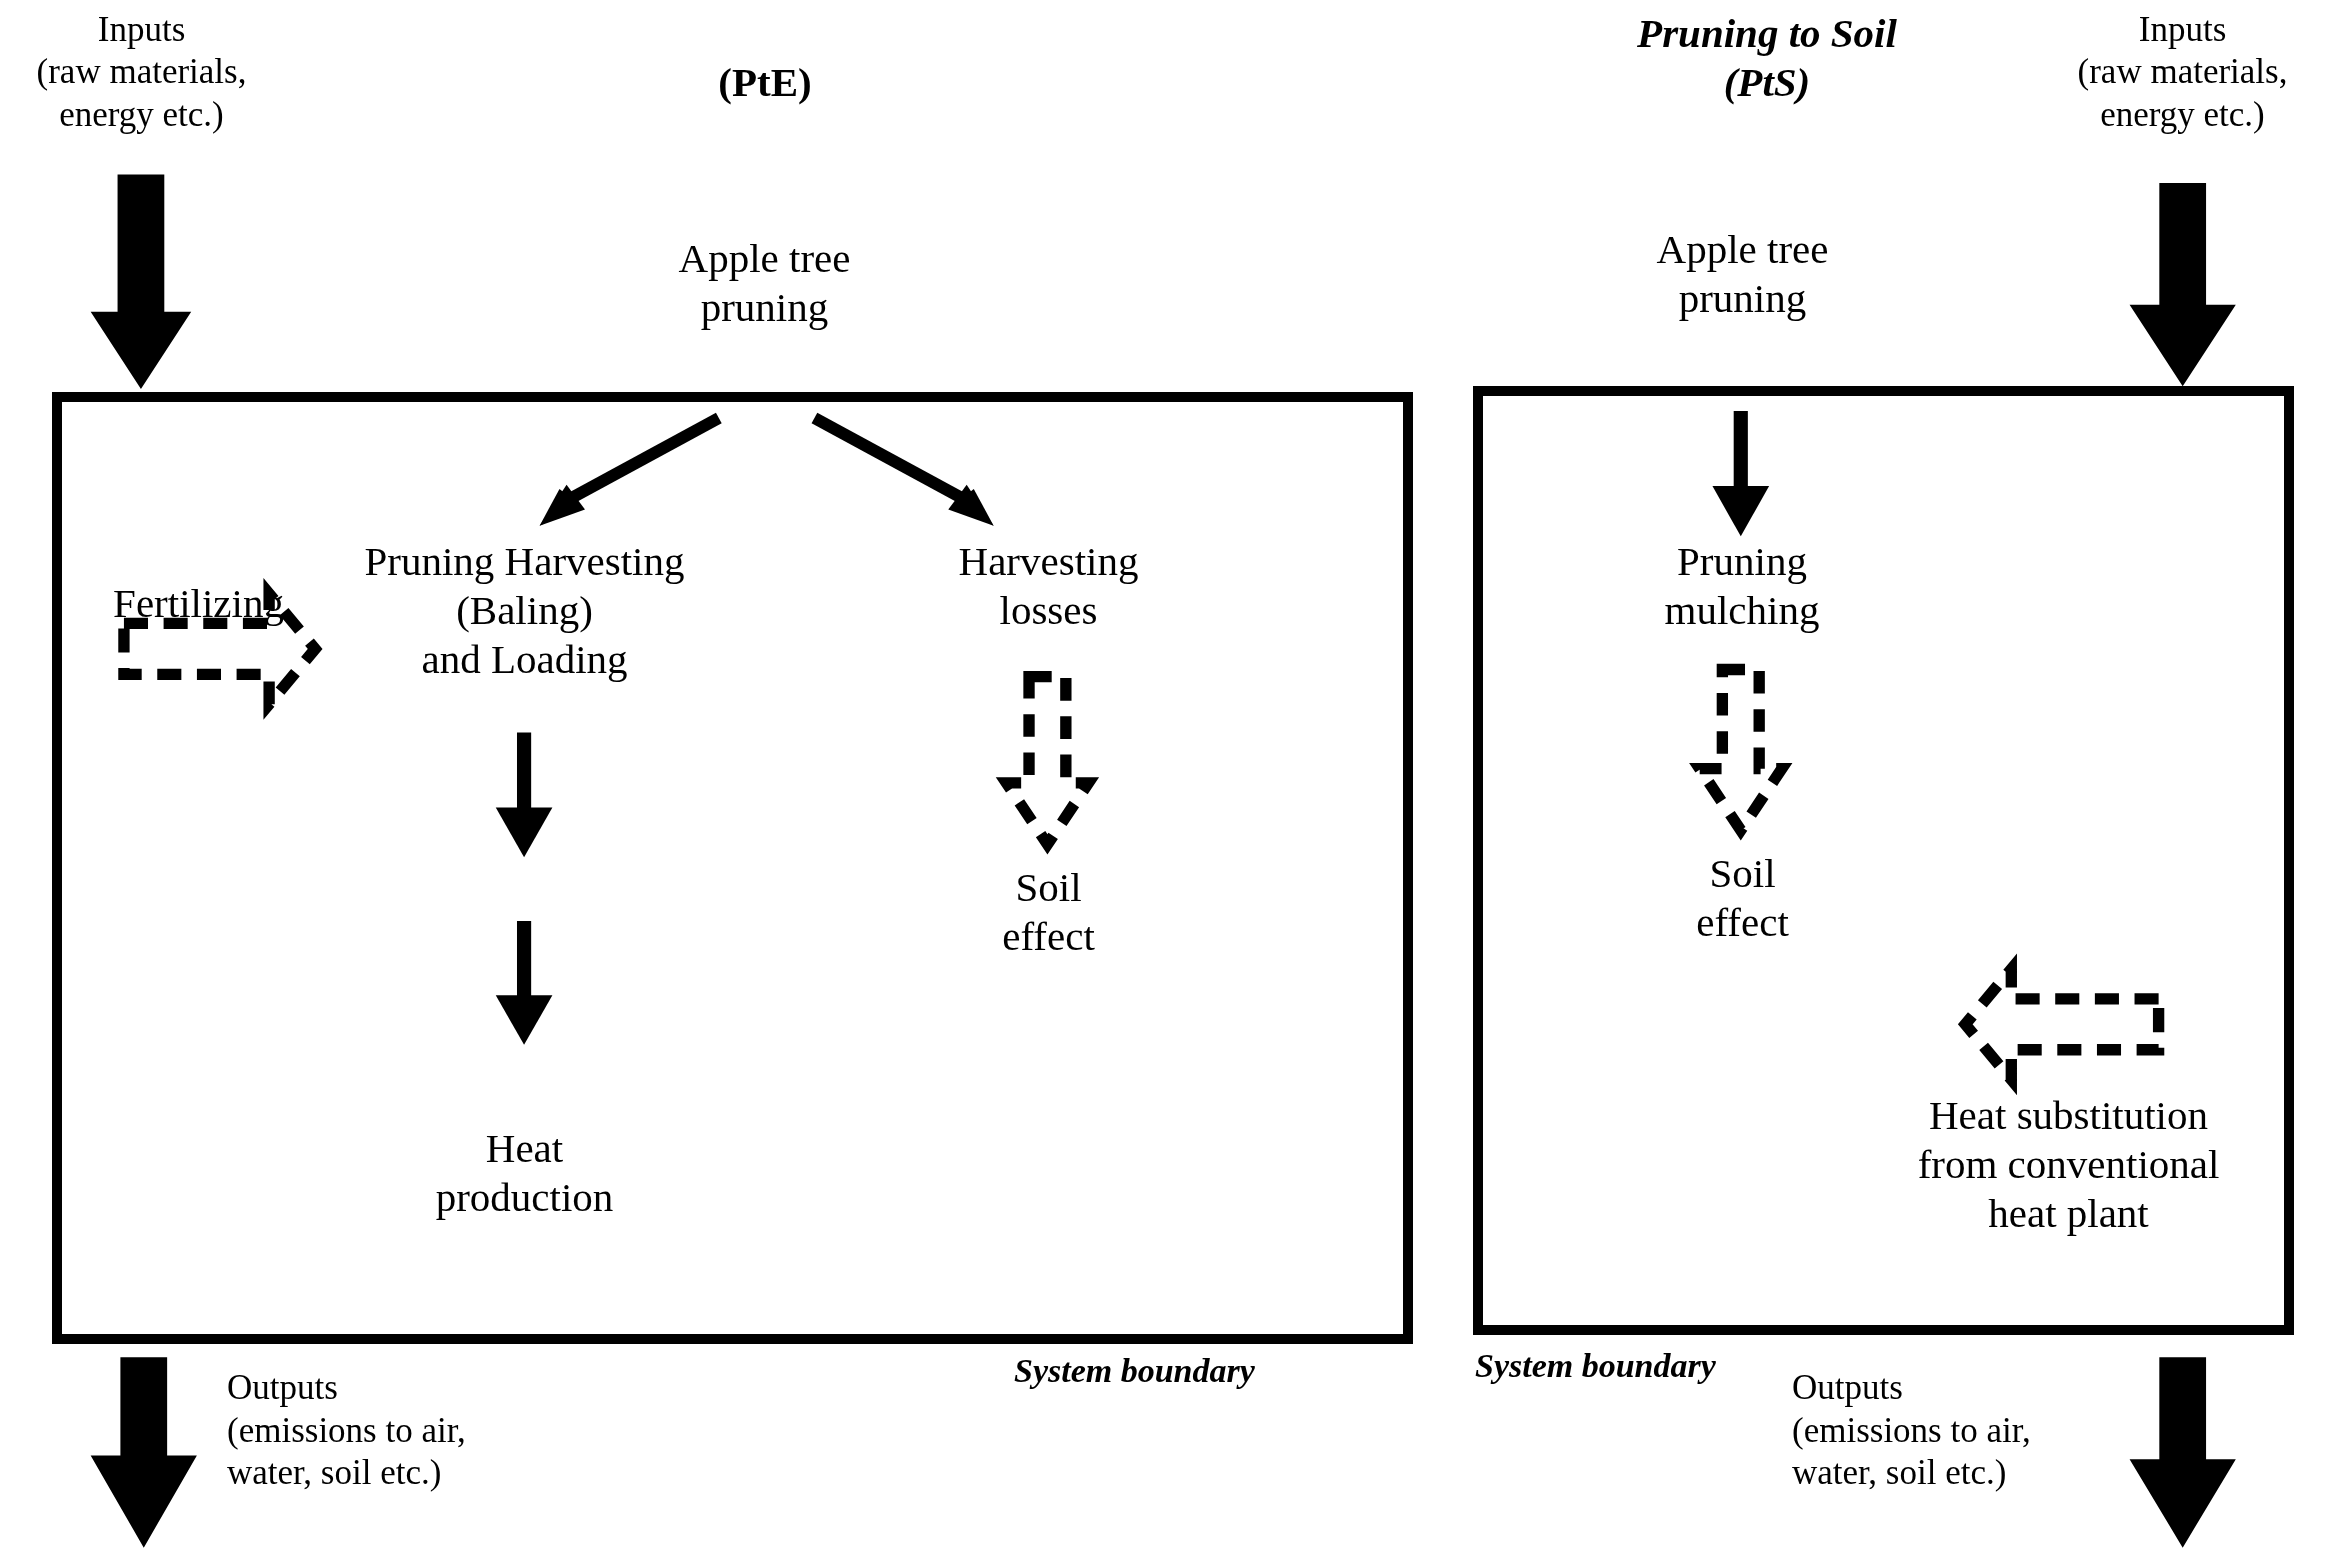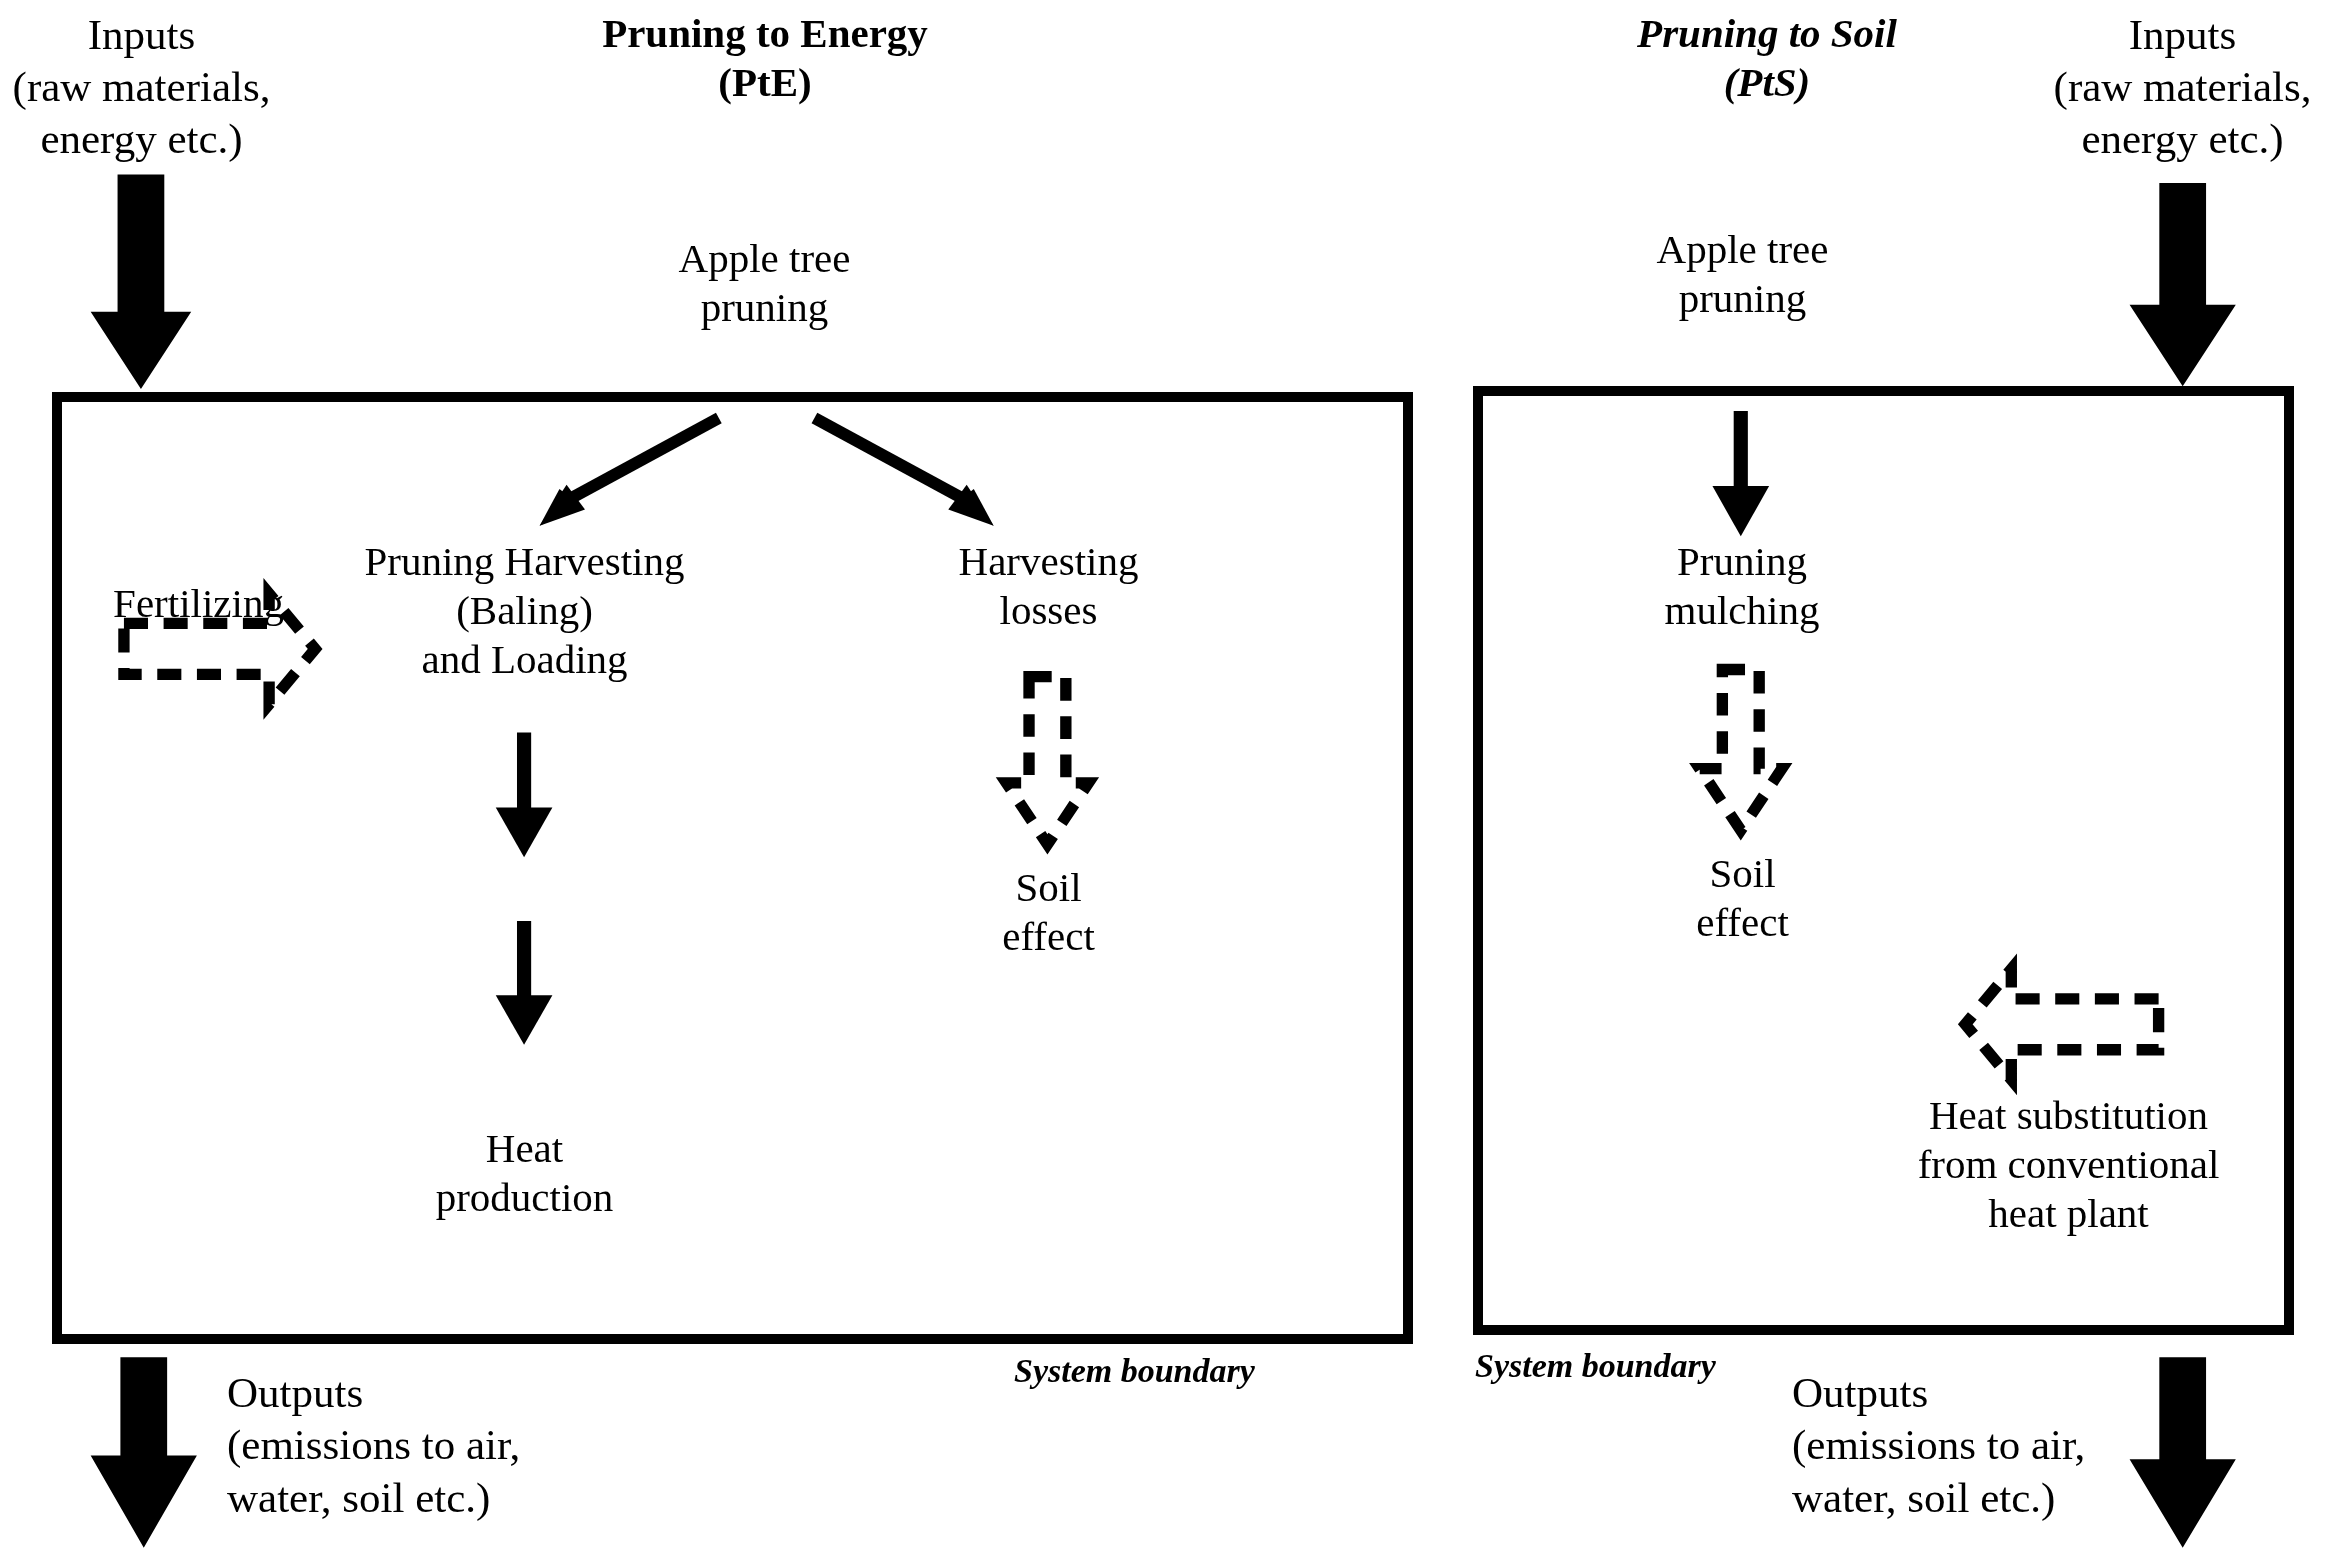--- a/index.html
+++ b/index.html
@@ -23,21 +23,21 @@
     line-height: 1.18;
     white-space: pre-line;
     color: #000;
   }
   .scenario-title {
     font-weight: bold;
     font-size: 41px;
     line-height: 1.20;
   }
   .io-label {
-    font-size: 43px;
+    font-size: 35px;
     line-height: 1.22;
   }
   .node-label {
     font-size: 41px;
     line-height: 1.20;
   }
   .boundary-label {
     font-style: italic;
     font-weight: bold;
     font-size: 34px;
@@ -125,21 +125,21 @@
 
     <g>
       <path d="M 3048 1410 L 2840 1410 L 2840 1368 L 2775 1446 L 2840 1524 L 2840 1482 L 3048 1482 Z" fill="none" stroke="#000000" stroke-width="16" stroke-dasharray="34 22" stroke-linejoin="miter"></path>
     </g>
   </svg>
 
   <div class="txt io-label" style="left:0px; top:8.5px; width:283px;">Inputs
 (raw materials,
 energy etc.)</div>
 
-  <div class="txt scenario-title" style="left:496px; top:8.5px; width:538px;"><span>Pruning to Energy</span><br><span>(PtE)</span></div>
+  <div class="txt scenario-title" style="left:496px; top:8.5px; width:538px;"><br><span>(PtE)</span></div>
 
   <div class="txt node-label" style="left:584px; top:234px; width:361px;">Apple tree
 pruning</div>
 
   <div class="txt node-label" style="left:57px; top:537px; width:283px;margin-top:42px;">Fertilizing</div>
 
   <div class="txt node-label" style="left:889px; top:537px; width:319px;">Harvesting
 losses</div>
 
   <div class="txt node-label" style="left:305px; top:537px; width:439px;">Pruning Harvesting

